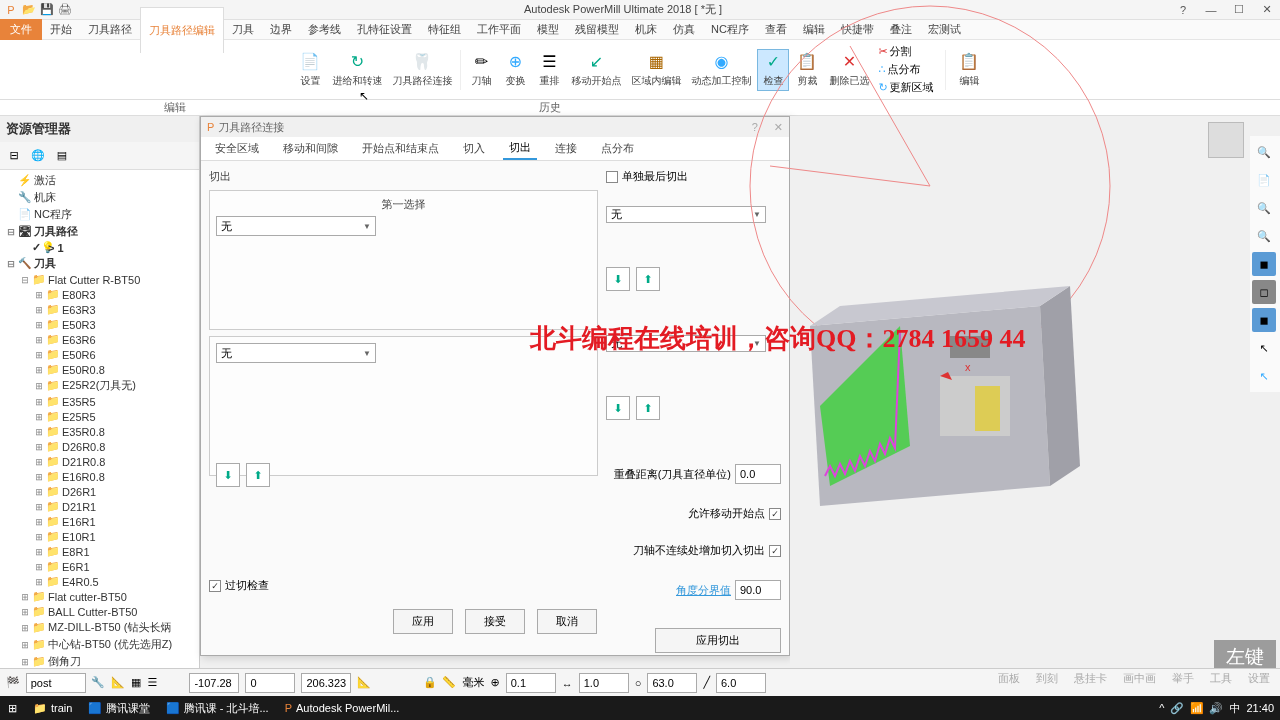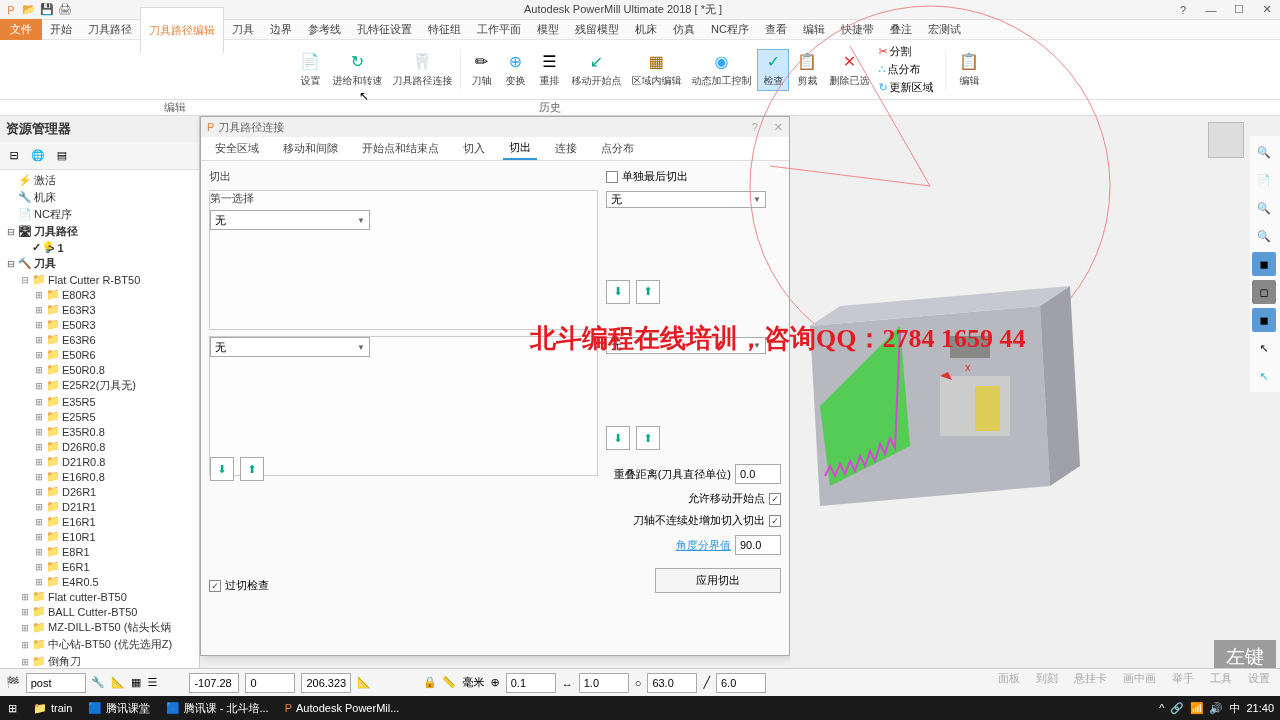--- a/index.html
+++ b/index.html
@@ -41,26 +41,26 @@
 .viewport { flex: 1; position: relative; background: #f0f0f0; }
 .dialog { position: absolute; left: 0; top: 0; width: 590px; height: 540px; background: #fafafa; border: 1px solid #aaa; box-shadow: 2px 2px 8px rgba(0,0,0,0.15); }
 .dlg-title { height: 20px; background: #f0f0f0; display: flex; align-items: center; padding: 0 6px; color: #666; }
 .dlg-title .dlg-ico { color: #e8833a; margin-right: 4px; }
 .dlg-title .spacer { flex: 1; }
 .dlg-tabs { height: 24px; display: flex; align-items: center; padding: 0 8px; gap: 12px; border-bottom: 1px solid #ddd; background: #fff; }
 .dlg-tabs .dtab { padding: 3px 6px; color: #444; }
 .dlg-tabs .dtab.active { border-bottom: 2px solid #3498db; color: #000; }
 .dlg-body { padding: 8px; display: flex; gap: 8px; height: 440px; }
 .dlg-left { flex: 1; display: flex; flex-direction: column; gap: 6px; }
-.dlg-right { width: 175px; display: flex; flex-direction: column; gap: 7px; }
+.dlg-right { width: 175px; display: flex; flex-direction: column; gap: 22px; }
 .field-label { color: #444; font-size: 11px; }
 .select { height: 20px; border: 1px solid #aaa; background: #fff; display: flex; align-items: center; padding: 0 4px; width: 160px; }
 .select .arrow { margin-left: auto; font-size: 8px; color: #666; }
 .select.wide { width: 160px; }
-.groupbox { border: 1px solid #ccc; background: #fdfdfd; }
+.groupbox { border: 1px solid #ccc; padding: 6px; background: #fdfdfd; text-align: center; }
 .icon-btn { width: 24px; height: 24px; border: 1px solid #aaa; background: #fff; display: flex; align-items: center; justify-content: center; }
 .checkbox-row { display: flex; align-items: center; gap: 4px; }
 .checkbox { width: 12px; height: 12px; border: 1px solid #888; background: #fff; display: flex; align-items: center; justify-content: center; font-size: 9px; }
 .checkbox.checked::after { content: "✓"; color: #333; }
 .input { height: 20px; border: 1px solid #aaa; background: #fff; padding: 0 4px; display: flex; align-items: center; width: 46px; }
 .dlg-buttons { display: flex; justify-content: center; gap: 12px; padding: 8px; }
 .btn { padding: 4px 18px; border: 1px solid #aaa; background: #f5f5f5; }
 .btn.wide { padding: 4px 40px; }
 .overlay-text { position: absolute; left: 330px; top: 205px; font-size: 26px; font-weight: bold; color: #e31b23; font-family: "SimSun", serif; white-space: nowrap; z-index: 100; }
 .viewport-3d { position: absolute; left: 590px; top: 0; right: 30px; bottom: 0; background: #f0f0f0; }
@@ -485,20 +485,25 @@
             </div>
           <div class="right-settings">
               <span style="color:#3498db;text-decoration:underline">角度分界值</span>
               <div class="input">
                 <span>90.0</span>
               </div>
             </div>
           <div class="btn wide" style="align-self:flex-end;margin-top:6px">应用切出</div>
         </div>
       </div>
+      <div class="dlg-buttons">
+        <div class="btn">应用</div>
+        <div class="btn">接受</div>
+        <div class="btn">取消</div>
+      </div>
     </div>
 
     <div class="viewport-3d">
       <svg width="100%" height="100%" viewBox="0 0 460 580">
 
         <circle cx="140" cy="60" r="180" fill="none" stroke="#e88" stroke-width="1"></circle>
         <path d="M -20 40 L 140 60 L 60 -80" stroke="#e88" fill="none"></path>
 
         <polygon points="20,200 250,180 260,360 30,380" fill="#b8b8c0"></polygon>
         <polygon points="250,180 280,160 290,340 260,360" fill="#a0a0a8"></polygon>

